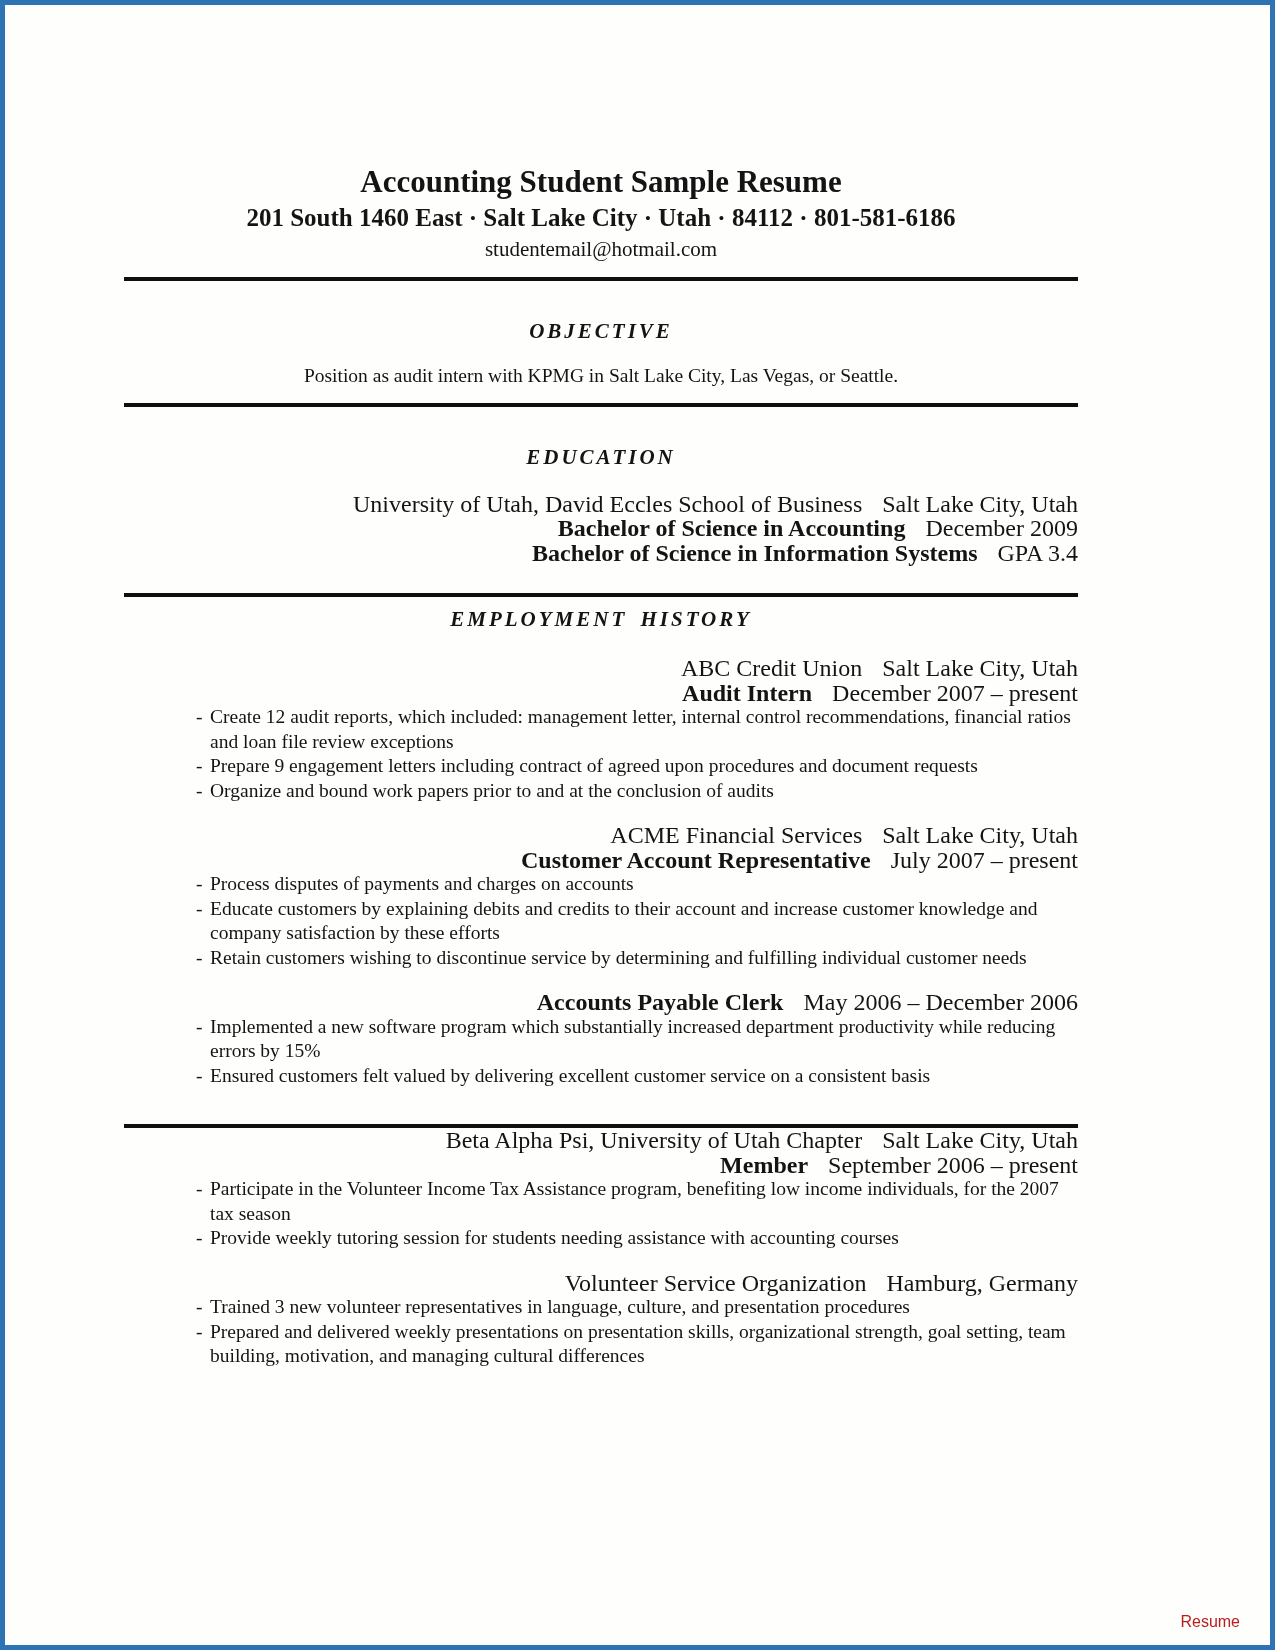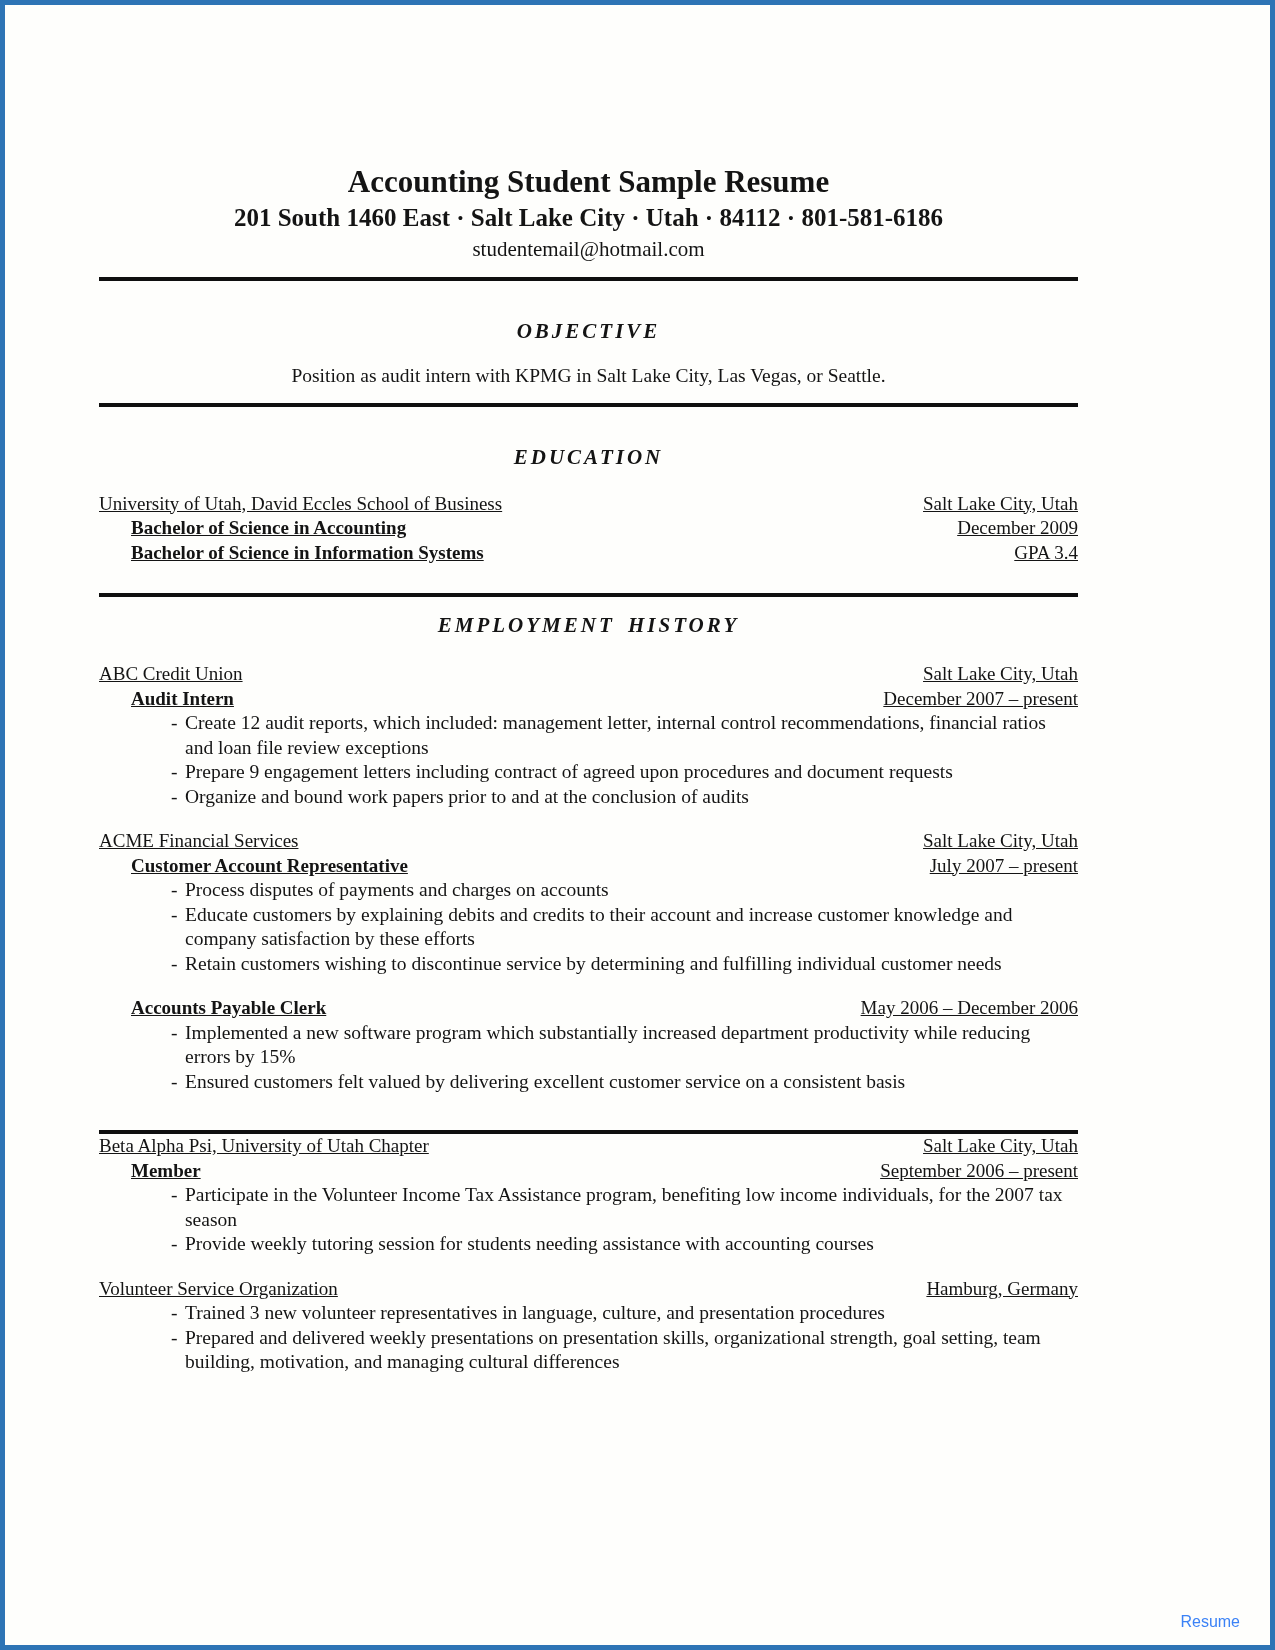--- a/index.html
+++ b/index.html
@@ -6,64 +6,64 @@
   html, body { width:1275px; height:1650px; }
   body { font-family:"Liberation Serif", serif; }
   .frame {
     width:1275px; height:1650px;
     border:5px solid #2e74b5;
     background:#fefefc;
     position:relative;
     overflow:hidden;
     color:#141414;
   }
-  .page { padding:158px 192px 0 94px; }
+  .page { padding:158px 192px 0 119px; }
 
   
   .h-title   { text-align:center; font-size:31px; font-weight:bold; line-height:38px; }
   .h-address { text-align:center; font-size:25px; font-weight:bold; line-height:34px; }
   .h-email   { text-align:center; font-size:21px; line-height:28px; }
 
   
   .rule { border:0; border-top:4px solid #0f0f0f; height:0; }
   .rule-1 { margin-top:14px; }
   .rule-2 { margin-top:14px; }
   .rule-3 { margin-top:28px; }
   .rule-4 { margin-top:36px; }
 
   
   .sec-heading {
     text-align:center; font-weight:bold; font-size:21px;
     letter-spacing:3px; word-spacing:5px;font-style:italic;
   }
   .objective  .sec-heading { margin-top:38px; margin-bottom:20px; }
   .education  .sec-heading { margin-top:38px; margin-bottom:22px; }
-  .employment .sec-heading { margin-top:16px; margin-bottom:24px; }
+  .employment .sec-heading { margin-top:10px; margin-bottom:24px; }
   .leadership .sec-heading { margin-top:44px; margin-bottom:26px; }
 
   .obj-text { text-align:center; font-size:19.5px; line-height:24.5px; }
 
   
-  .row { display:flex; justify-content:space-between; font-size:19px; line-height:24.5px;text-decoration:underline; }
+  .row { display:flex; justify-content:flex-end; font-size:24px; line-height:24.5px; }
   .row .right { white-space:nowrap; padding-left:20px; }
   .title-left { padding-left:32px; font-weight:bold; }
 
   
   .bullets { padding-left:72px; }
   .bullet { display:flex; font-size:19.5px; line-height:24.5px; }
   .bullet .dash { flex:0 0 14px; width:14px; }
   .bullet .btxt { flex:1 1 auto; }
 
   .job, .entry { margin-bottom:20px; }
   .job:last-child, .entry:last-child { margin-bottom:0; }
 
   .footer-label {
     position:absolute; right:30px; bottom:14px;
     font-family:"Liberation Sans", sans-serif;
-    font-size:16px; color:#3b82f6;
+    font-size:16px; color:#b91c1c;
   }
 </style>
 </head>
 <body>
 
 <div class="frame">
   <div class="page">
 
     <div>
       <div class="h-title">Accounting Student Sample Resume</div>

